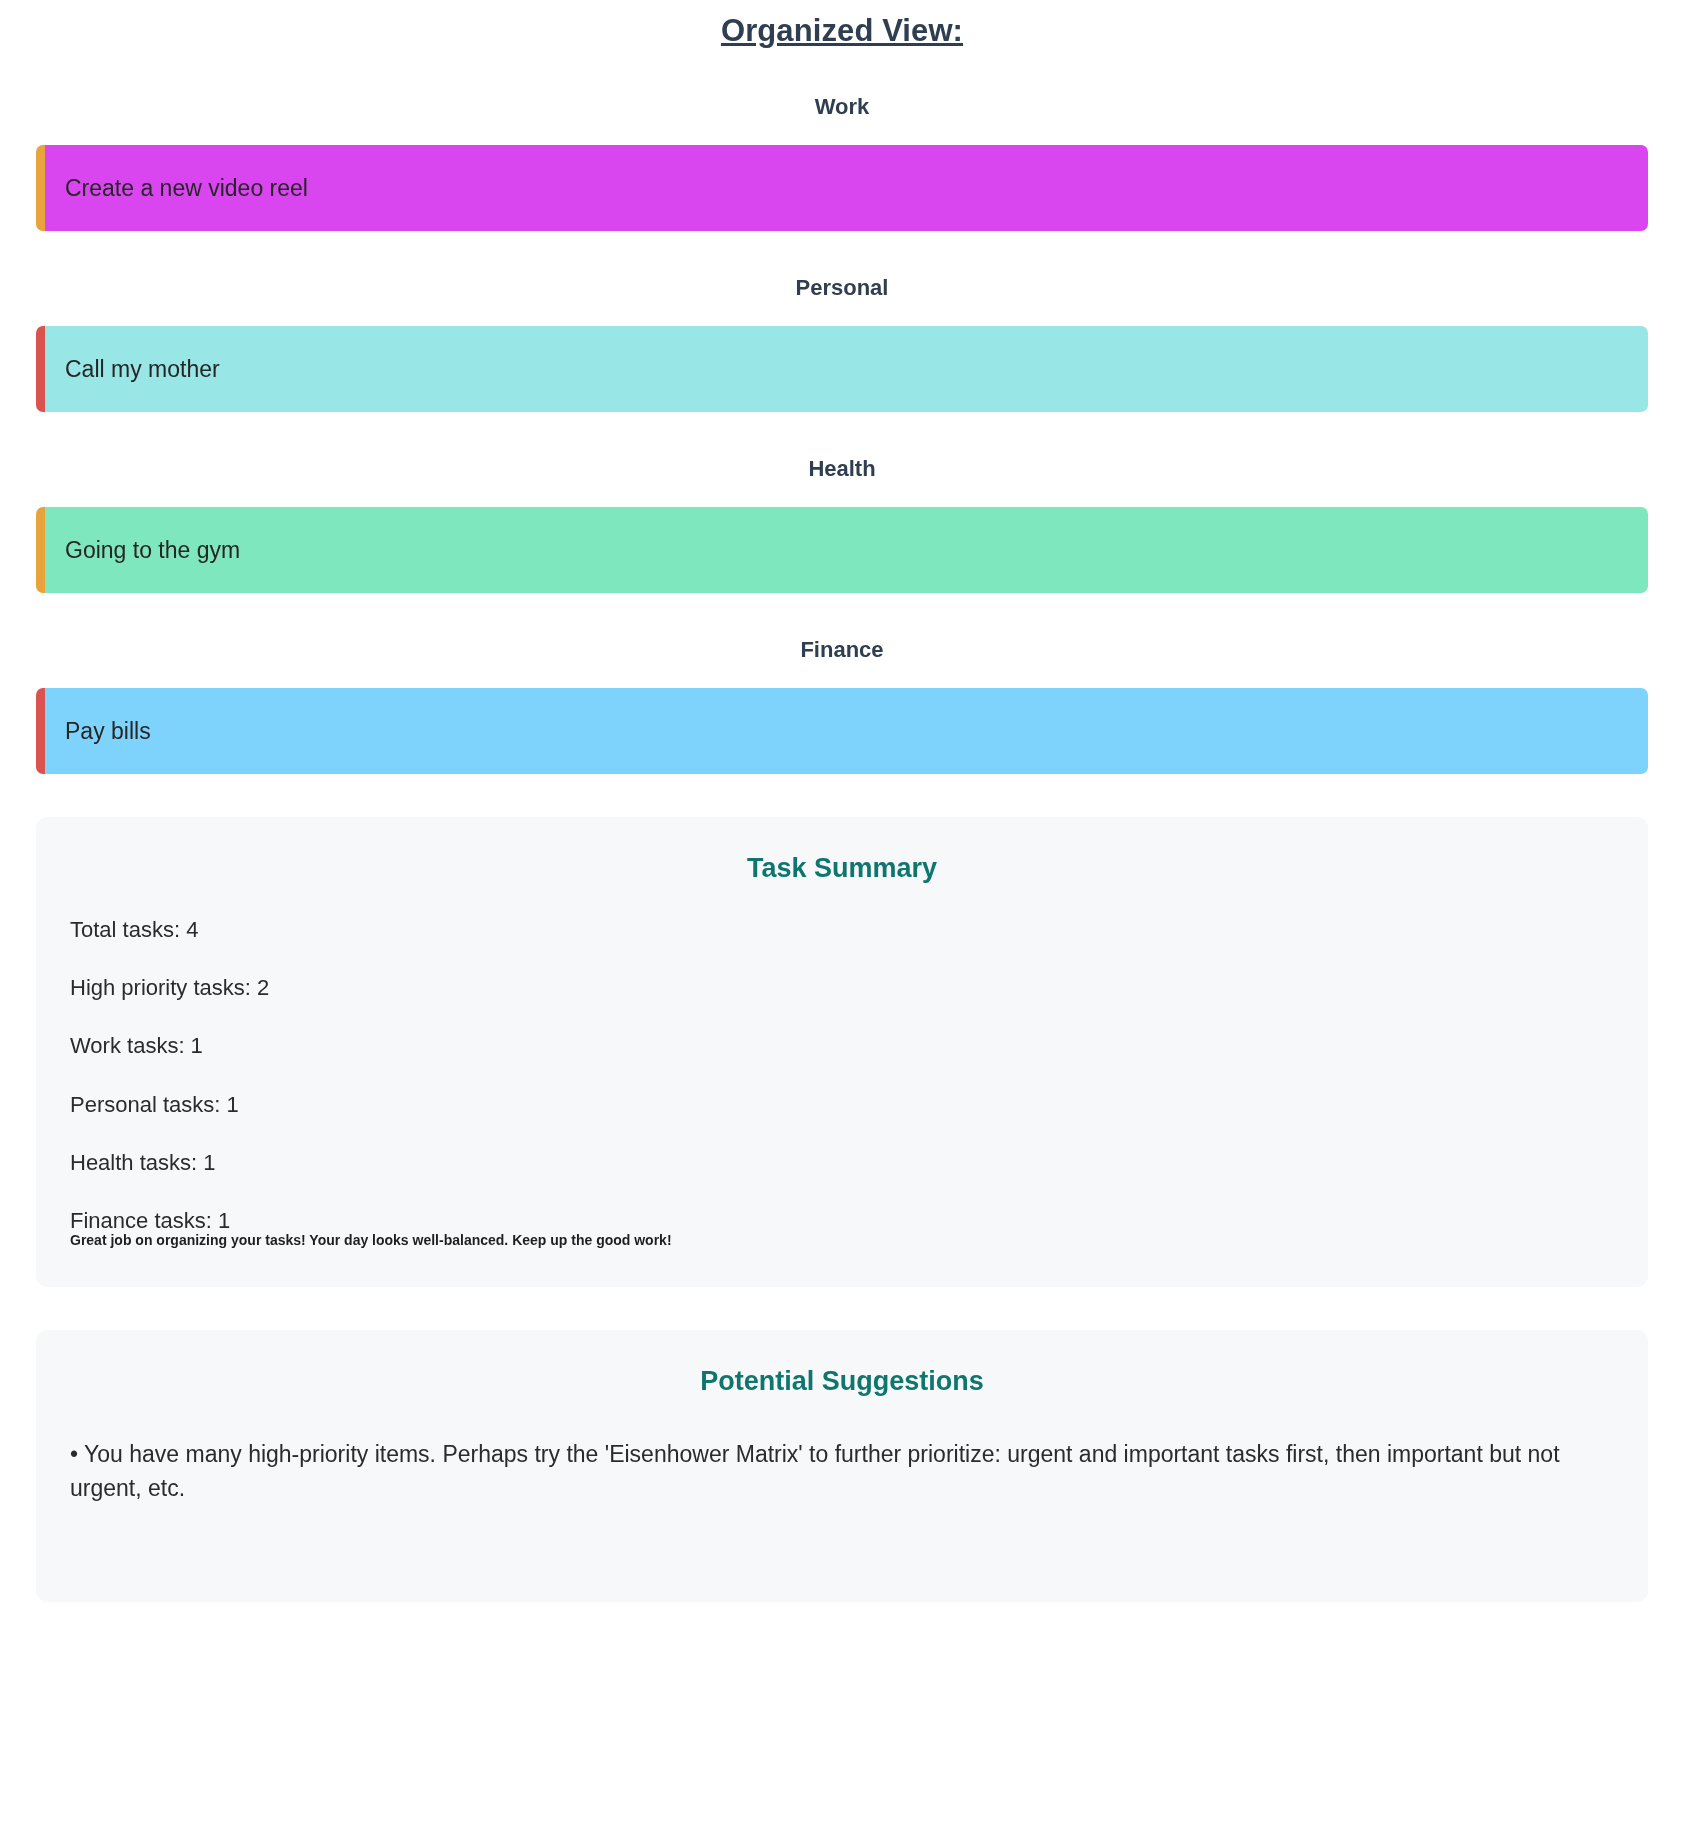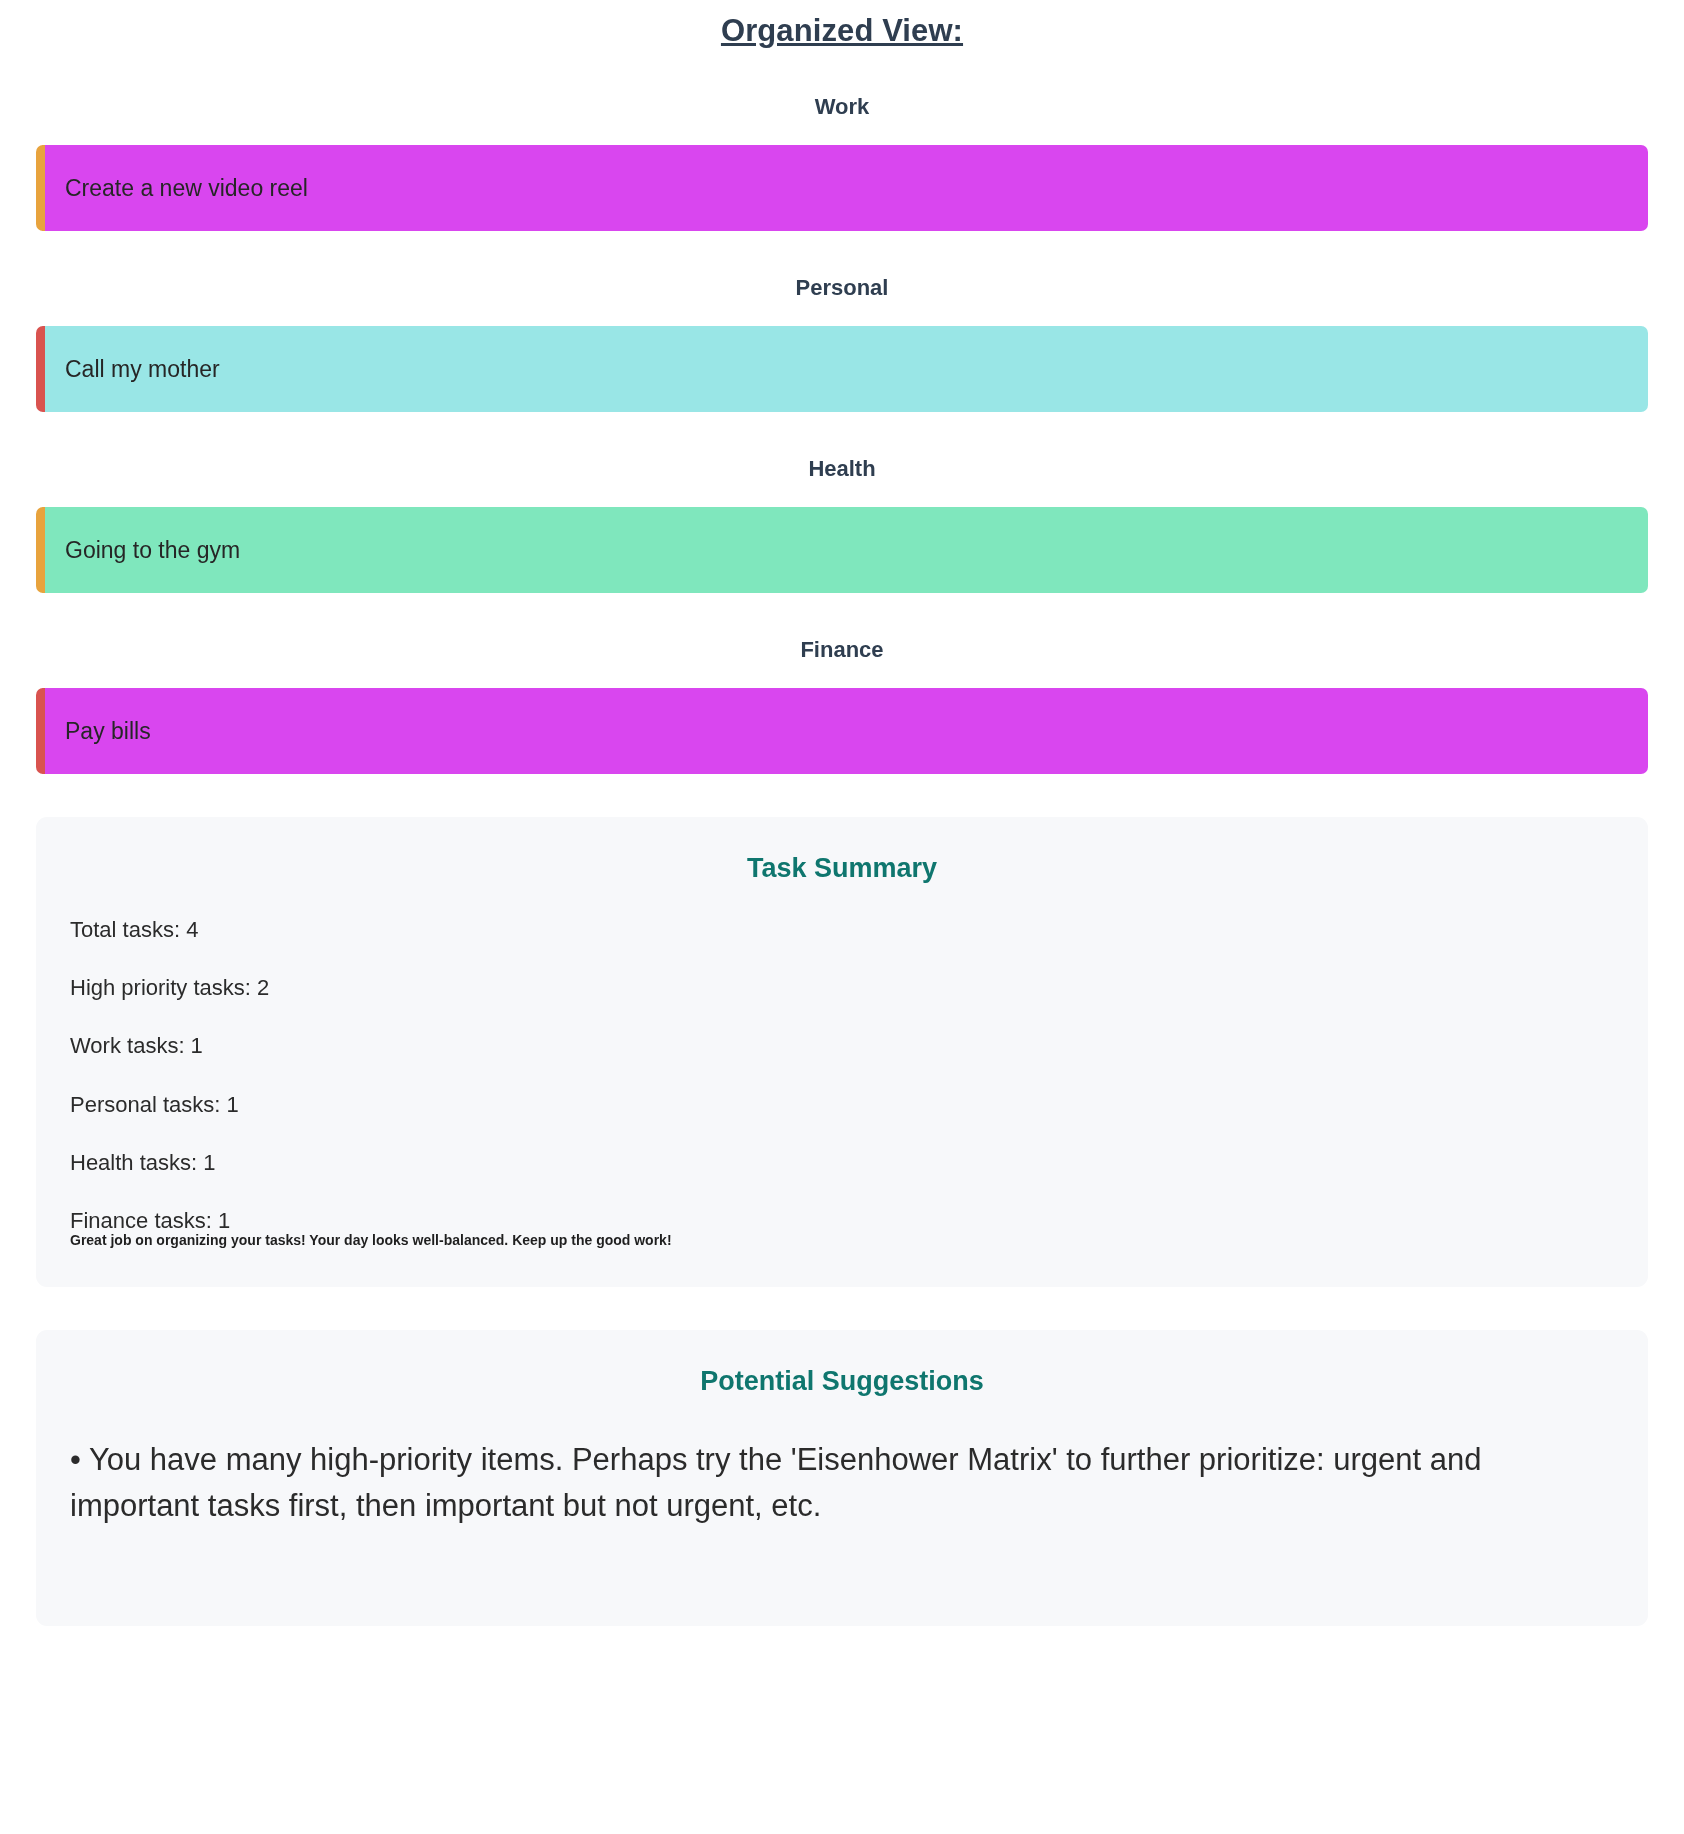--- a/index.html
+++ b/index.html
@@ -84,21 +84,21 @@
   }
   .summary-line:last-child { margin-bottom: 0; }
   .summary-note {
     font-size: 14px;
     font-weight: bold;
     color: #1f1f1f;
     margin: 0;
     line-height: 1.1;
   }
   .suggestion-line {
-    font-size: 31px;
+    font-size: 23px;
     color: #2b2b2b;
     line-height: 1.5;
     margin: 0;
   }
   .suggestions-panel { padding-bottom: 96px; }
   .suggestions-panel .panel-title { margin-bottom: 40px; }
 </style>
 </head>
 <body>
 
@@ -121,21 +121,21 @@
         </div>
       </section>
       <section class="category-section">
         <h2 class="category-heading">Health</h2>
         <div class="task-card" style="background: rgb(127, 231, 189); border-left-color: rgb(232, 163, 61);">
           <span class="task-label">Going to the gym</span>
         </div>
       </section>
       <section class="category-section">
         <h2 class="category-heading">Finance</h2>
-        <div class="task-card" style="background: #d946ef; border-left-color: rgb(217, 83, 79);">
+        <div class="task-card" style="background: #7dd3fc; border-left-color: rgb(217, 83, 79);">
           <span class="task-label">Pay bills</span>
         </div>
       </section>
     </div>
 
   <section class="panel">
     <h2 class="panel-title">Task Summary</h2>
     <div>
         <p class="summary-line">Total tasks: 4</p>
         <p class="summary-line">High priority tasks: 2</p>

